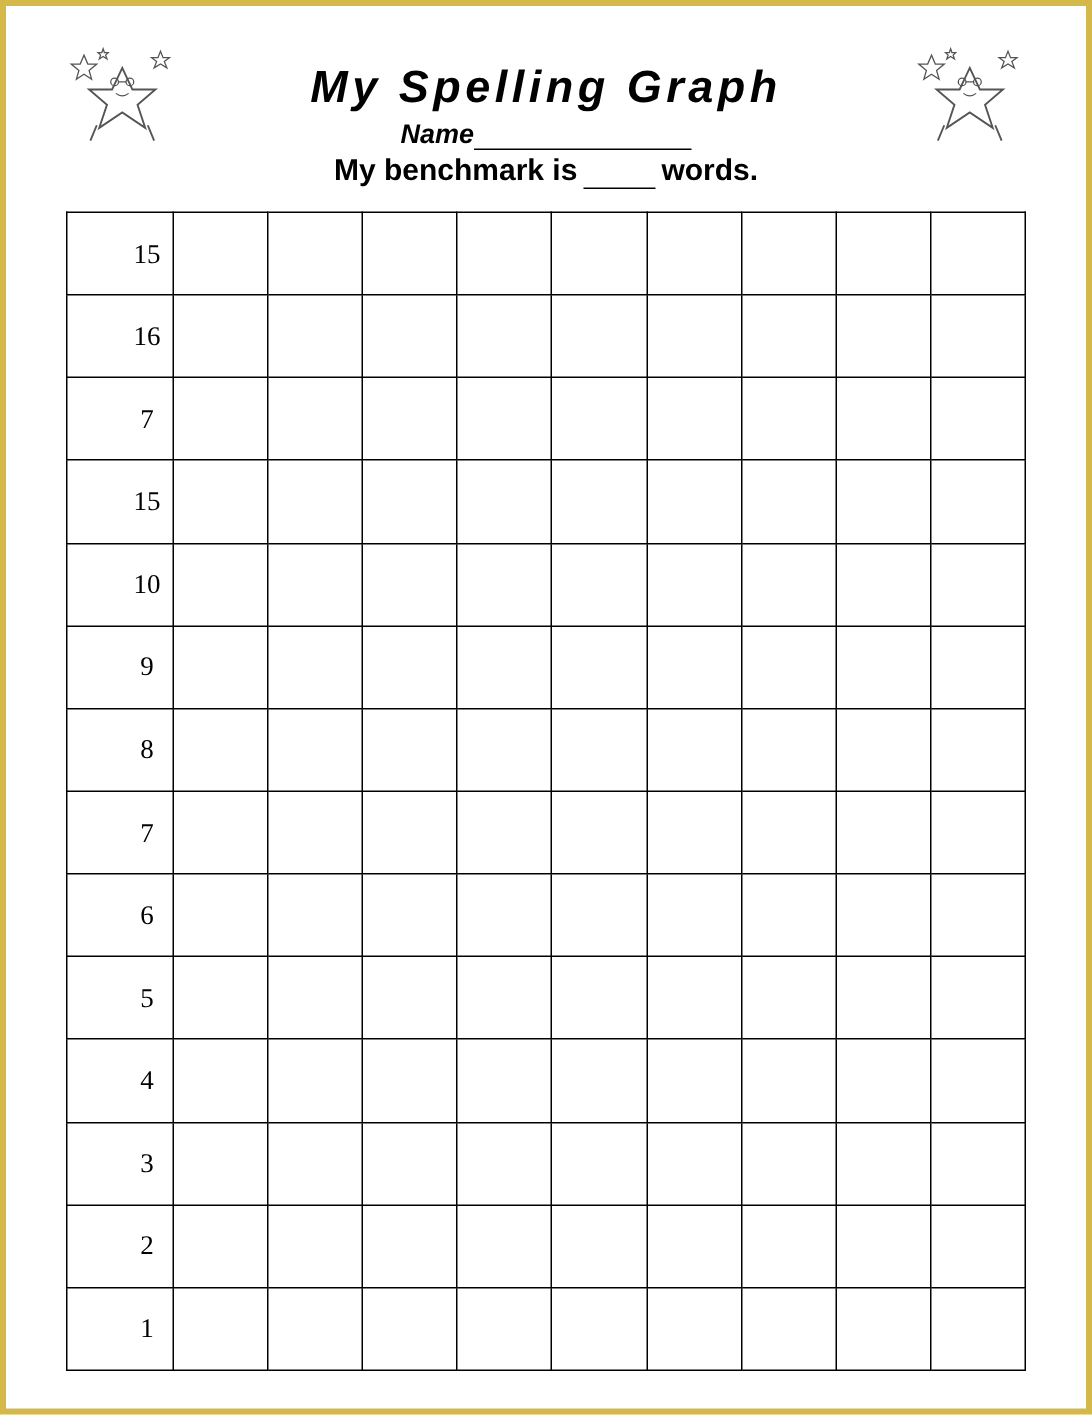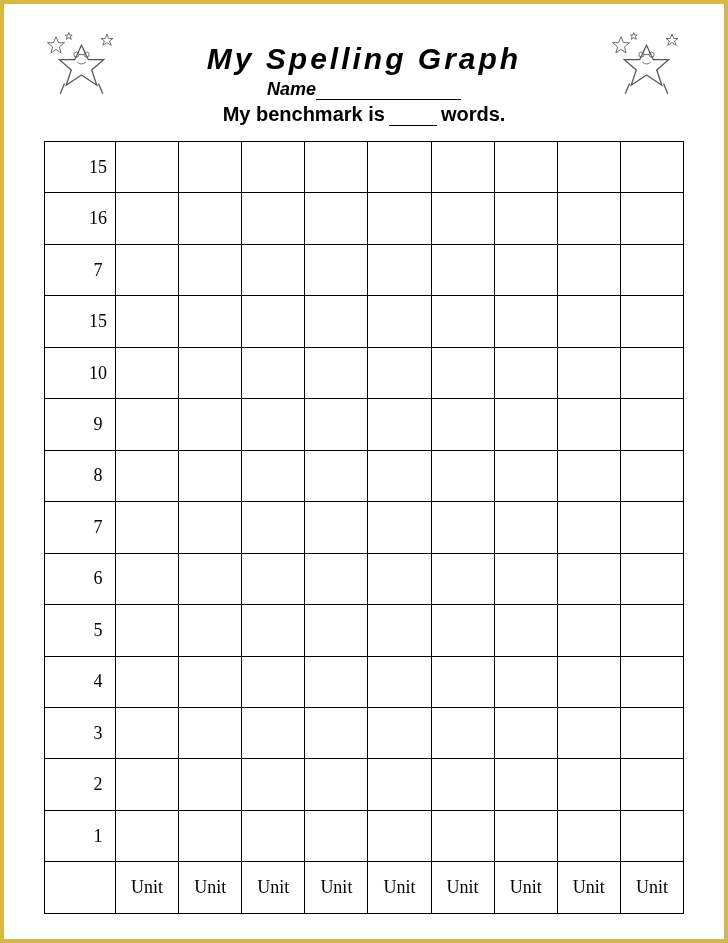--- a/index.html
+++ b/index.html
@@ -295,28 +295,16 @@
           <td></td>
           <td></td>
           <td></td>
           <td></td>
           <td></td>
           <td></td>
           <td></td>
           <td></td>
           <td></td>
         </tr>
-        <tr>
-          <td class="y-label-cell"></td>
-          <td class="x-label-cell">Unit</td>
-          <td class="x-label-cell">Unit</td>
-          <td class="x-label-cell">Unit</td>
-          <td class="x-label-cell">Unit</td>
-          <td class="x-label-cell">Unit</td>
-          <td class="x-label-cell">Unit</td>
-          <td class="x-label-cell">Unit</td>
-          <td class="x-label-cell">Unit</td>
-          <td class="x-label-cell">Unit</td>
-        </tr>
       </tbody>
   </table>
 
 </div>
 
 </body></html>

